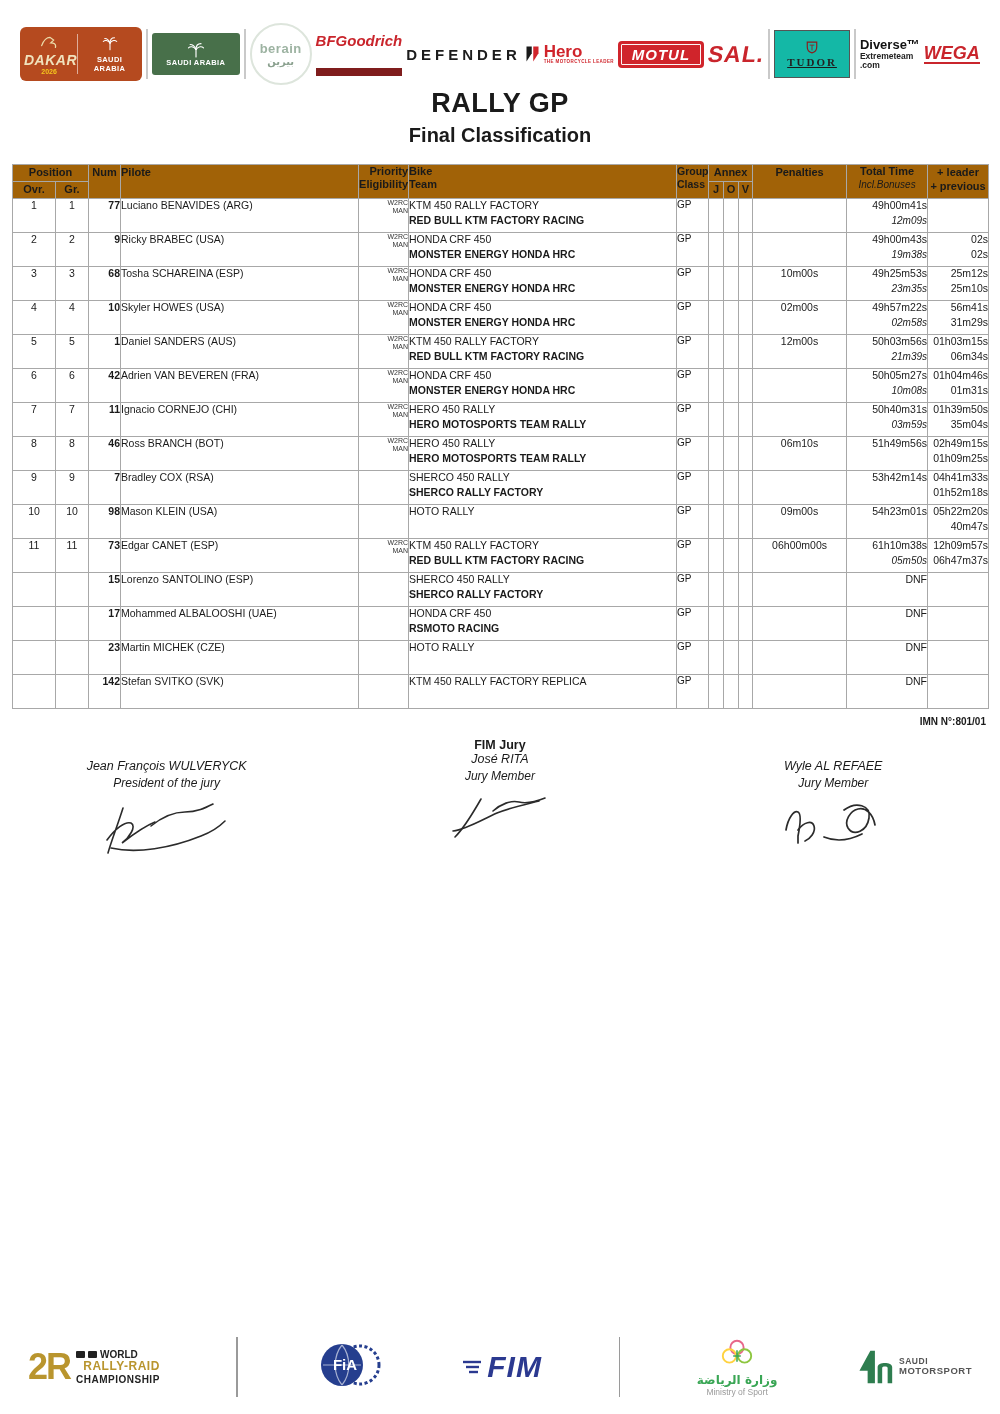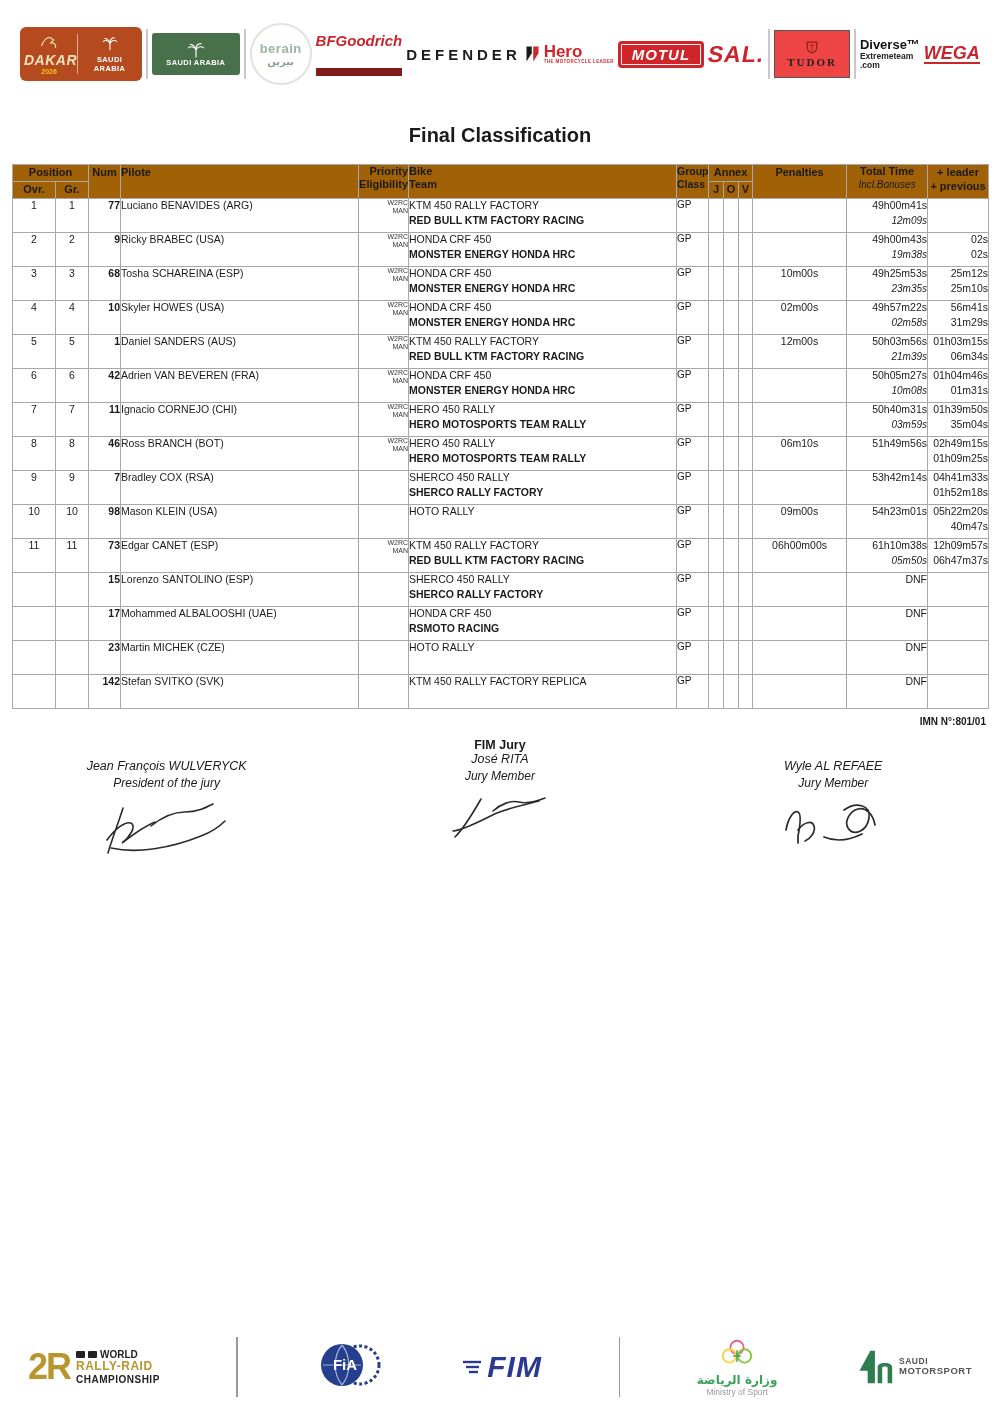--- a/index.html
+++ b/index.html
@@ -39,21 +39,21 @@
 
   .logo-motul { width:86px; height:27px; background:#d0242b; border-radius:4px;
                 display:flex; align-items:center; justify-content:center;
                 outline:1.5px solid rgba(255,255,255,.95); outline-offset:-4px; }
   .motul-word { color:#fff; font-weight:900; font-style:italic; font-size:15px; letter-spacing:1px; }
 
   .logo-sal { font-size:23px; font-weight:900; color:#c9252c; transform:skewX(-10deg);
               letter-spacing:1px; }
 
   .logo-tudor { width:74px; height:46px; border:1.5px solid #555; display:flex; flex-direction:column;
-                align-items:center; justify-content:center; gap:2px; background:#ef4444; }
+                align-items:center; justify-content:center; gap:2px; background:#14b8a6;text-decoration:underline; }
   .tudor-word { font-family:"Liberation Serif", serif; font-weight:700; font-size:11px; letter-spacing:2px; color:#222; }
 
   .logo-diverse { line-height:1.05; }
   .diverse-1 { font-size:13px; font-weight:900; color:#111; }
   .diverse-2 { font-size:8.5px; font-weight:700; color:#222; }
   .diverse-3 { font-size:8.5px; font-weight:700; color:#222; }
 
   .logo-wega { font-size:18px; font-weight:900; font-style:italic; color:#c9252c;
                border-bottom:2.5px solid #c9252c; line-height:1; }
 
@@ -111,21 +111,21 @@
   .jury-role { font-size:12px; font-style:italic; margin-top:3px; }
   .sig { margin-top:6px; }
 
   
   .footer-strip { position:absolute; left:28px; right:28px; bottom:4px; height:86px;
                   display:flex; align-items:center; justify-content:space-between; }
   .fvdiv { width:1.5px; height:60px; background:#9a9a9a; flex:none; }
 
   .logo-2r { display:flex; align-items:center; gap:6px; }
   .w2rc-mark { font-size:36px; font-weight:900; color:#b9952e; letter-spacing:-2px; }
-  .w2rc-text { line-height:1.1; text-align:left; }
+  .w2rc-text { line-height:1.1; text-align:right; }
   .w2rc-l1 { font-size:10px; font-weight:800; color:#222; display:flex; align-items:center; gap:3px; }
   .w2rc-l2 { font-size:12px; font-weight:800; color:#b9952e; letter-spacing:.5px; }
   .w2rc-l3 { font-size:10px; font-weight:800; color:#222; letter-spacing:.5px; }
   .mini-ic { width:9px; height:7px; background:#222; border-radius:1px; display:inline-block; }
 
   .logo-fim { display:flex; align-items:center; gap:4px; }
   .fim-word { font-size:30px; font-weight:900; font-style:italic; color:#2b3990; letter-spacing:1px; }
 
   .logo-ministry { display:flex; flex-direction:column; align-items:center; }
   .ministry-ar { font-family:"DejaVu Sans", sans-serif; font-size:12px; font-weight:700; color:#3aa655; }
@@ -226,20 +226,21 @@
 
     <div class="logo-diverse">
       <div class="diverse-1">Diverse™</div>
       <div class="diverse-2">Extremeteam</div>
       <div class="diverse-3">.com</div>
     </div>
 
     <div class="logo-wega">WEGA</div>
   </header>
 
+  <div class="title">RALLY GP</div>
   <div class="subtitle">Final Classification</div>
 
   <div class="tbl-wrap">
     <table class="cls">
       <colgroup>
         <col style="width:43px">
           <col style="width:33px">
           <col style="width:32px">
         <col style="width:238px">
           <col style="width:50px">

